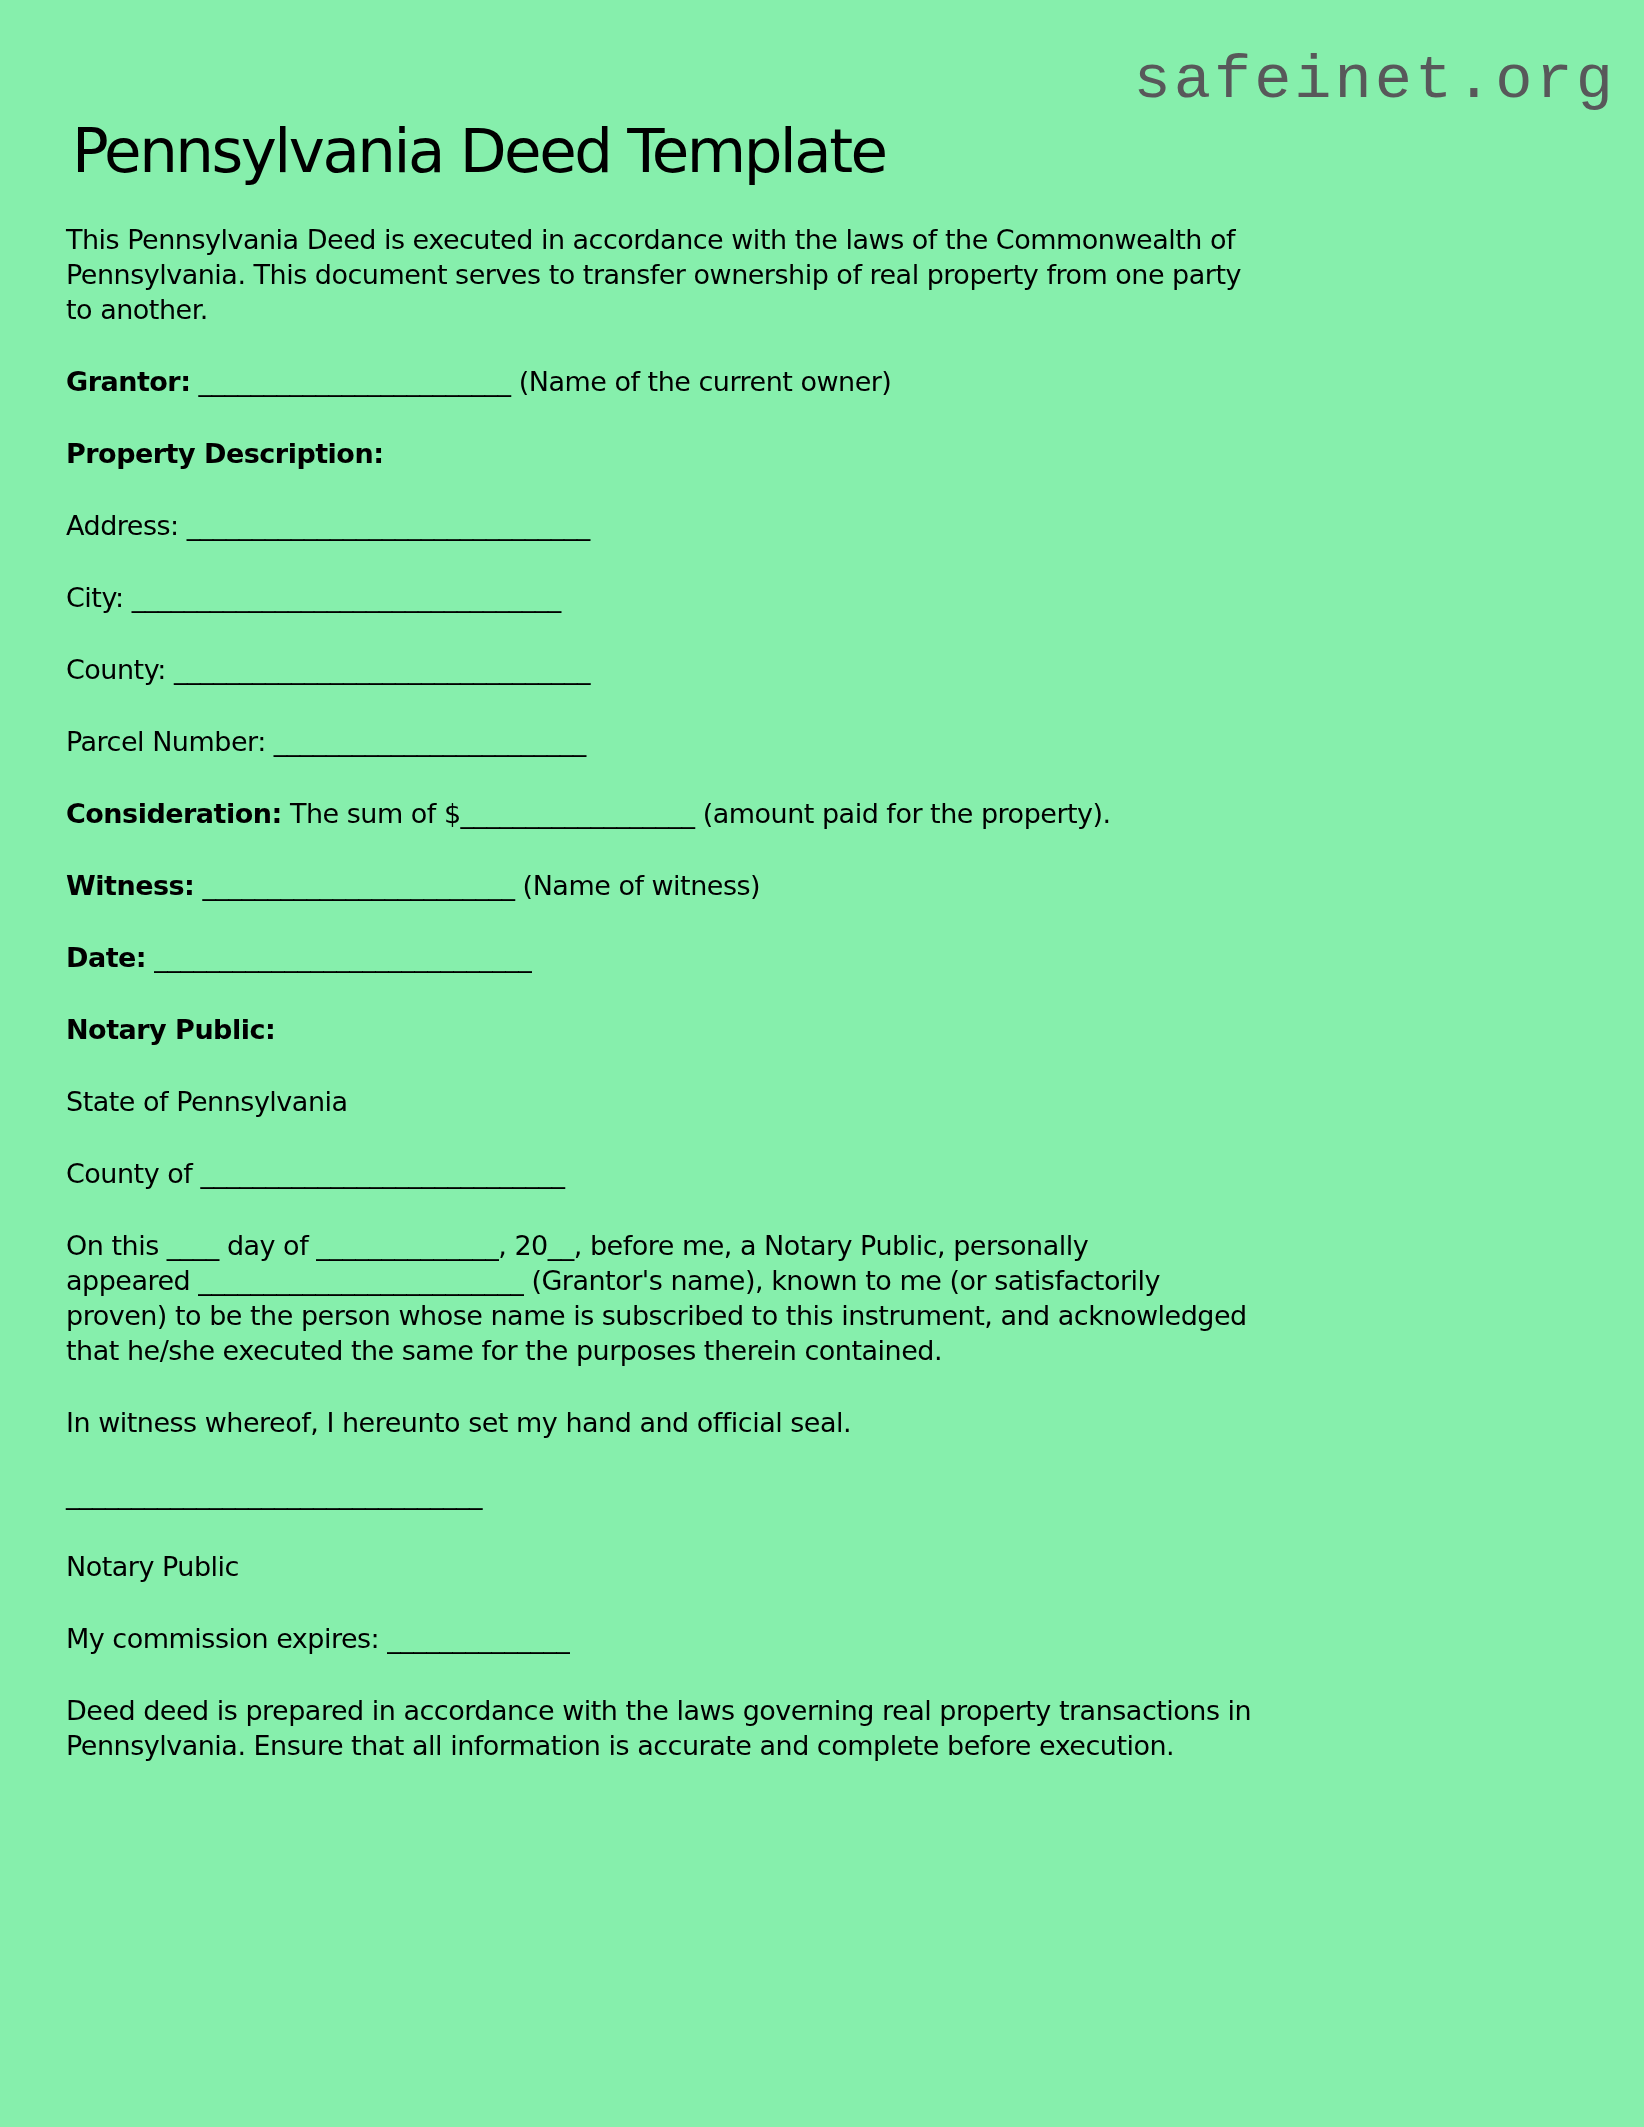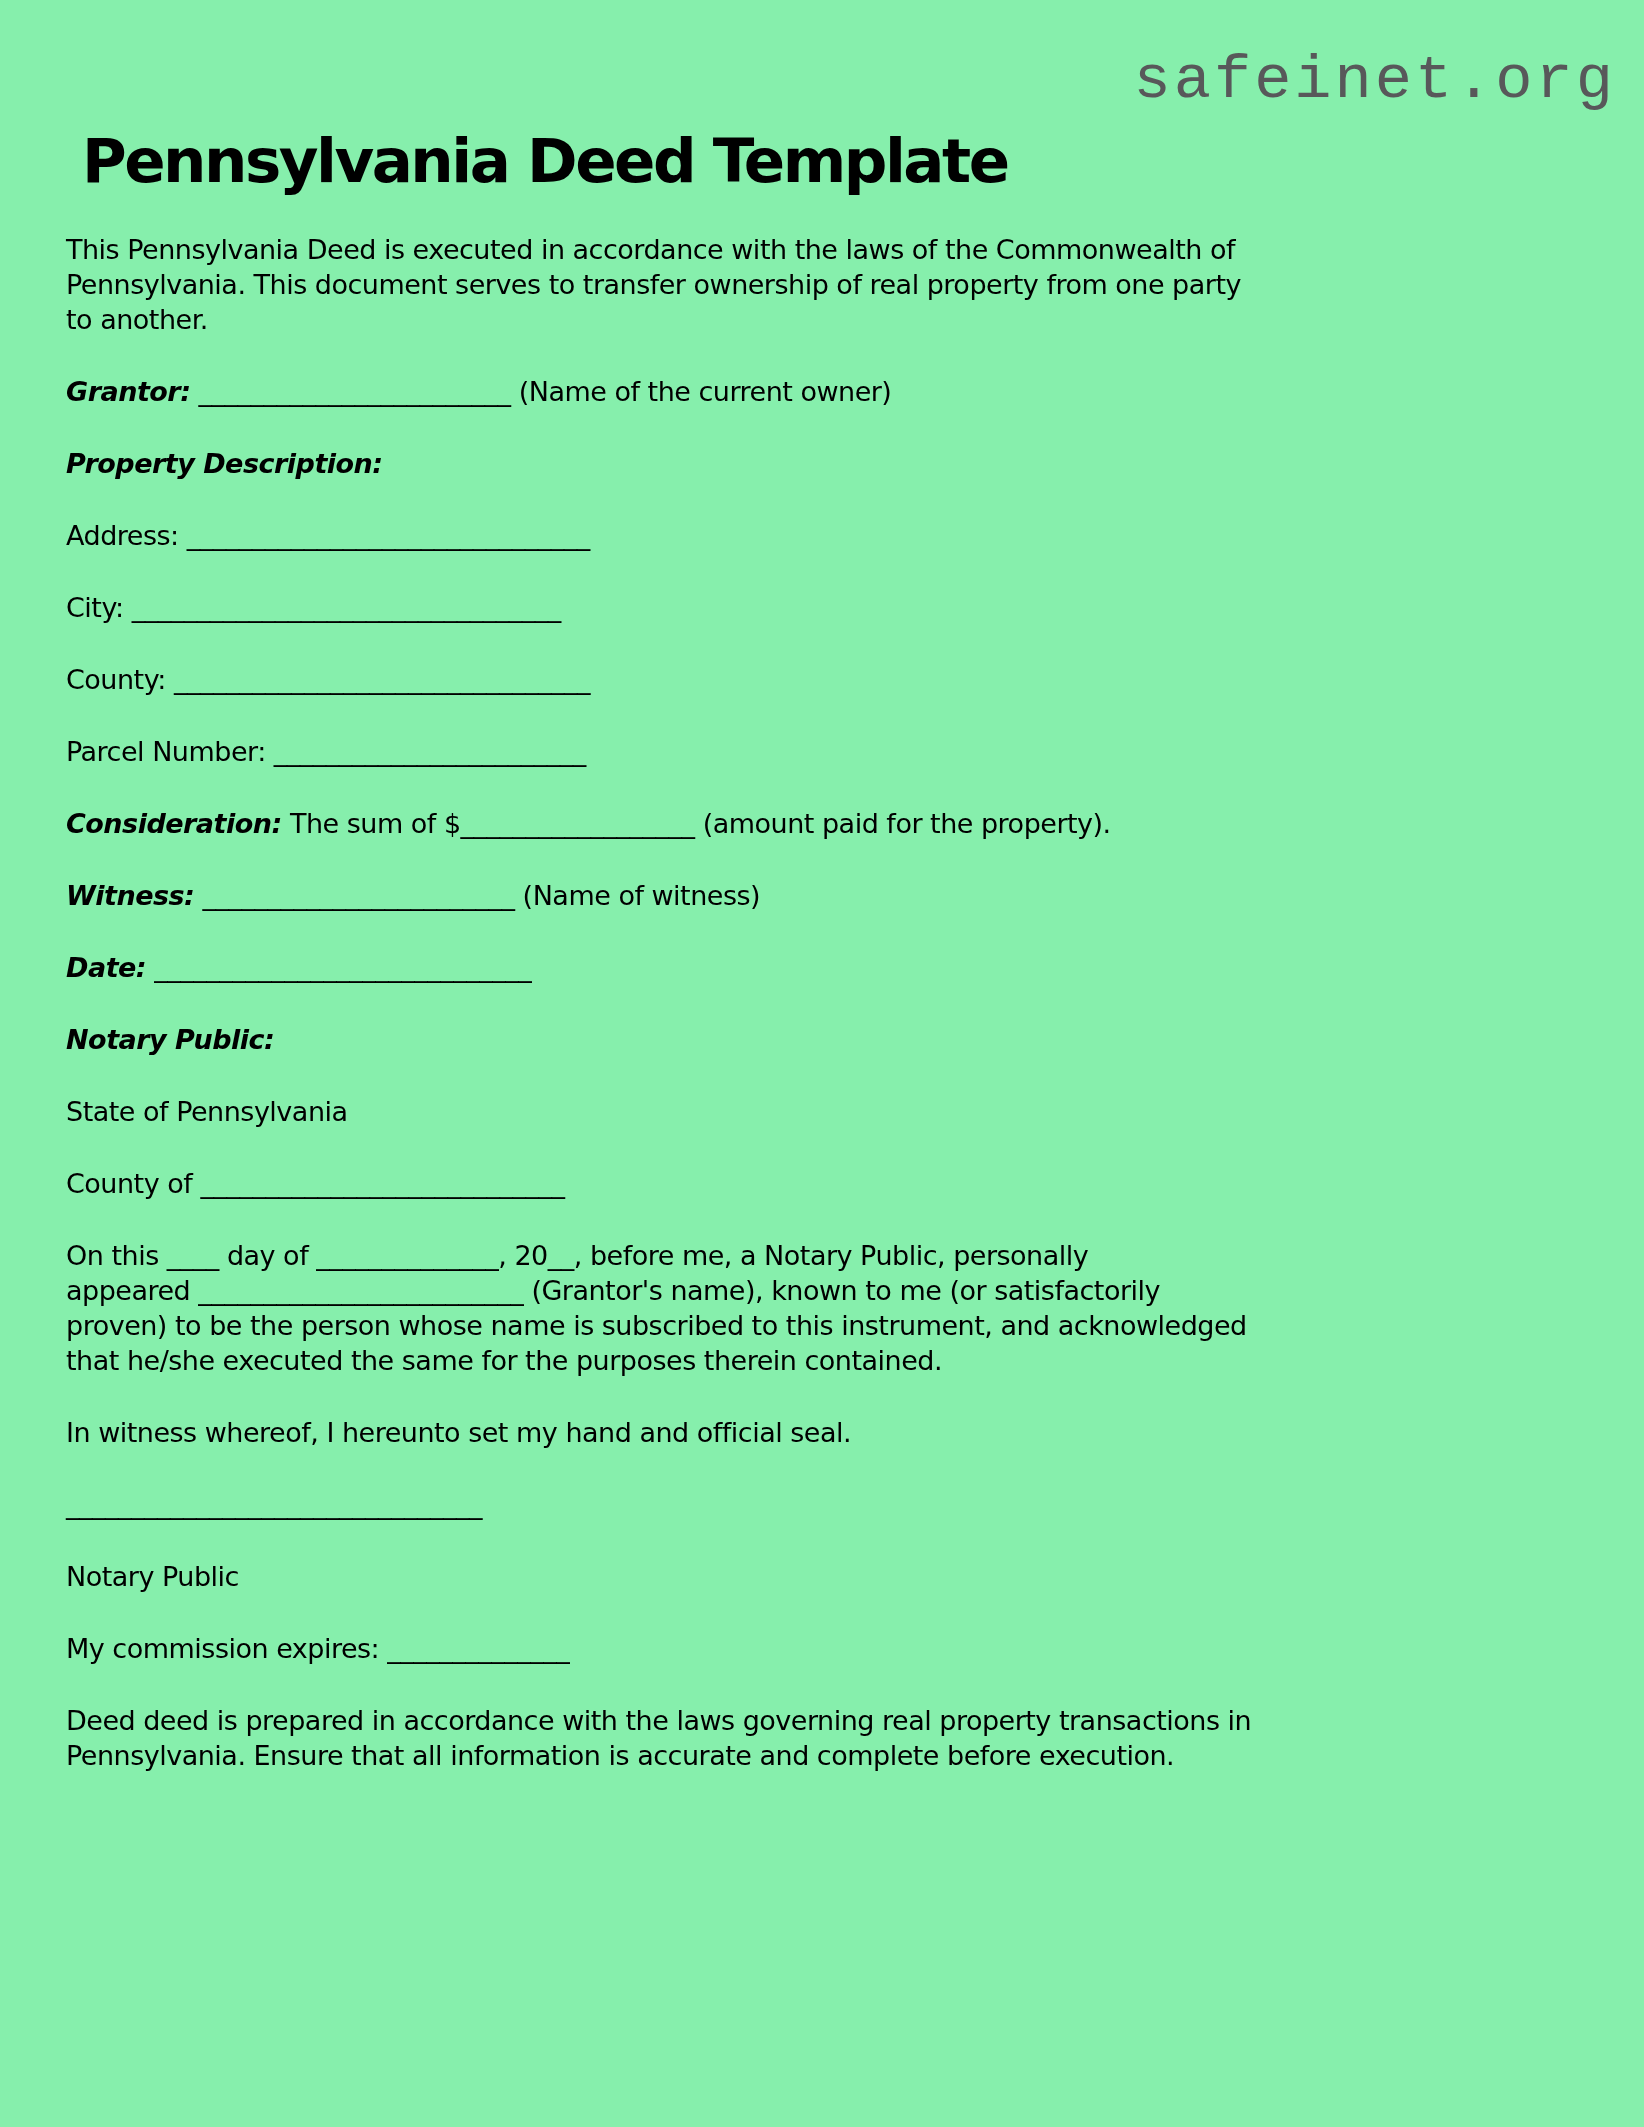--- a/index.html
+++ b/index.html
@@ -21,31 +21,31 @@
     top: 48px;
     right: 28px;
     font-family: "Liberation Mono", "DejaVu Sans Mono", monospace;
     font-size: 62px;
     line-height: 66px;
     letter-spacing: 3px;
     color: #58585a;
     white-space: nowrap;
   }
   h1.doc-title {
-    margin: 16px;
+    margin: 6px;
     padding-top: 95px;
     font-size: 61px;
     line-height: 68px;
-    font-weight: bold;
+    font-weight: normal;
     letter-spacing: -2.5px;
   }
   p { margin: 37px 0 0 0; line-height: 35px; }
   p.intro { }
   p.multi { white-space: pre-line; }
-  b { font-weight: bold; font-style: italic; }
+  b { font-weight: bold; }
   .blank { white-space: nowrap; }
 </style>
 </head>
 <body>
 
 <div class="page">
 
   <div class="watermark">safeinet.org</div>
 
   <h1 class="doc-title">Pennsylvania Deed Template</h1>

